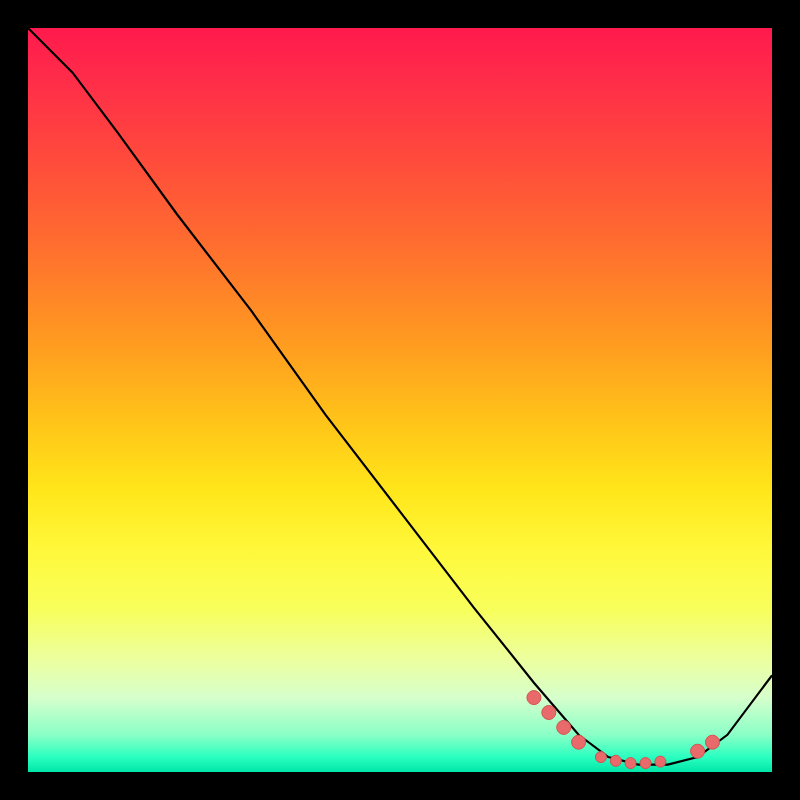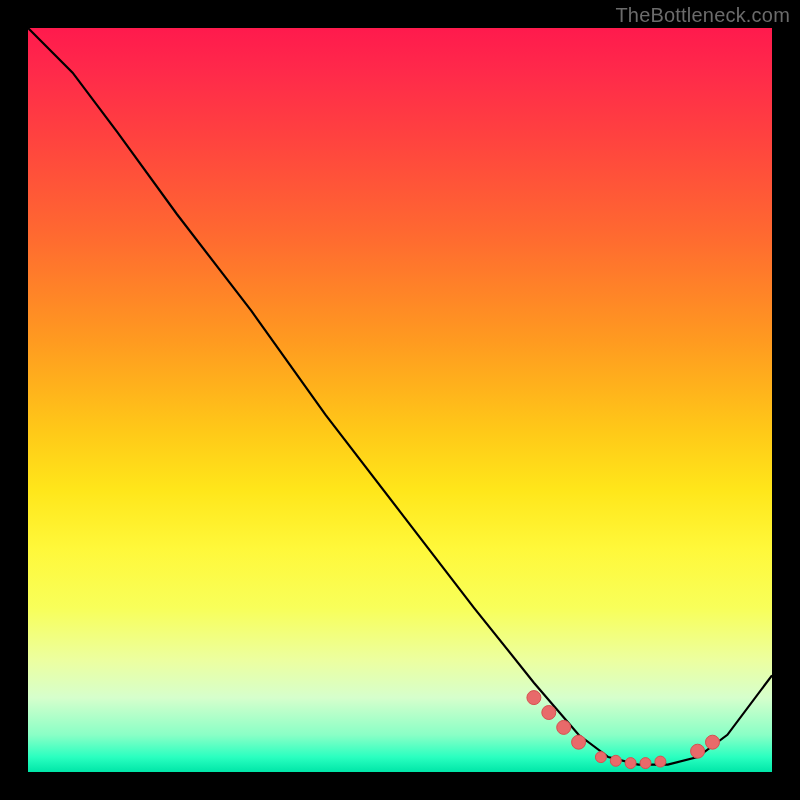--- a/index.html
+++ b/index.html
@@ -60,21 +60,20 @@
   .dot {
     fill: #e86a6a;
     stroke: #d65050;
     stroke-width: 1;
   }
 </style>
 </head>
 <body>
 
 <div class="frame">
-  <div class="watermark">TheBottleneck.com</div>
   <div class="plot">
     <svg class="curve" viewBox="0 0 744 744" preserveAspectRatio="none">
       <path id="curve-path" fill="none" stroke="#000" stroke-width="2.2" d="M0.0 0.0 L44.6 44.6 L89.3 104.2 L148.8 186.0 L223.2 282.7 L297.6 386.9 L372.0 483.6 L446.4 580.3 L505.9 654.7 L550.6 706.8 L580.3 729.1 L610.1 736.6 L639.8 736.6 L669.6 729.1 L699.4 706.8 L744.0 647.3"></path>
       <g id="dots">
           <circle cx="505.9" cy="669.6" r="7" class="dot"></circle>
           <circle cx="520.8" cy="684.5" r="7" class="dot"></circle>
           <circle cx="535.7" cy="699.4" r="7" class="dot"></circle>
           <circle cx="550.6" cy="714.2" r="7" class="dot"></circle>
           <circle cx="572.9" cy="729.1" r="5.5" class="dot"></circle>
           <circle cx="587.8" cy="732.8" r="5.5" class="dot"></circle>

